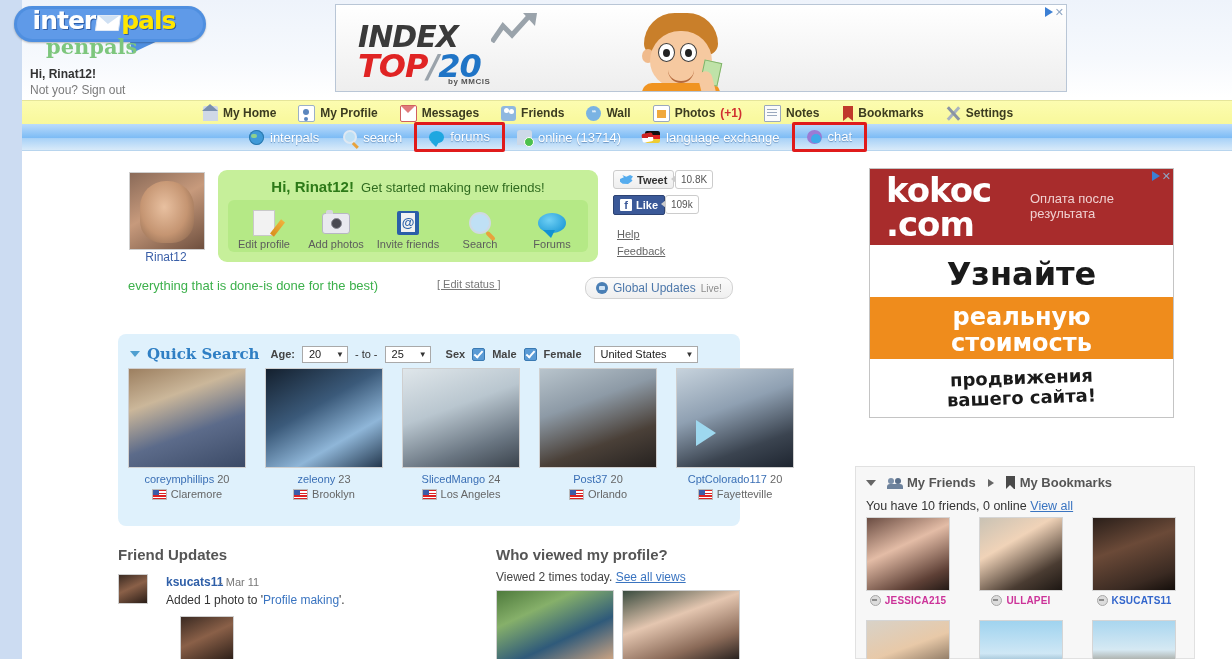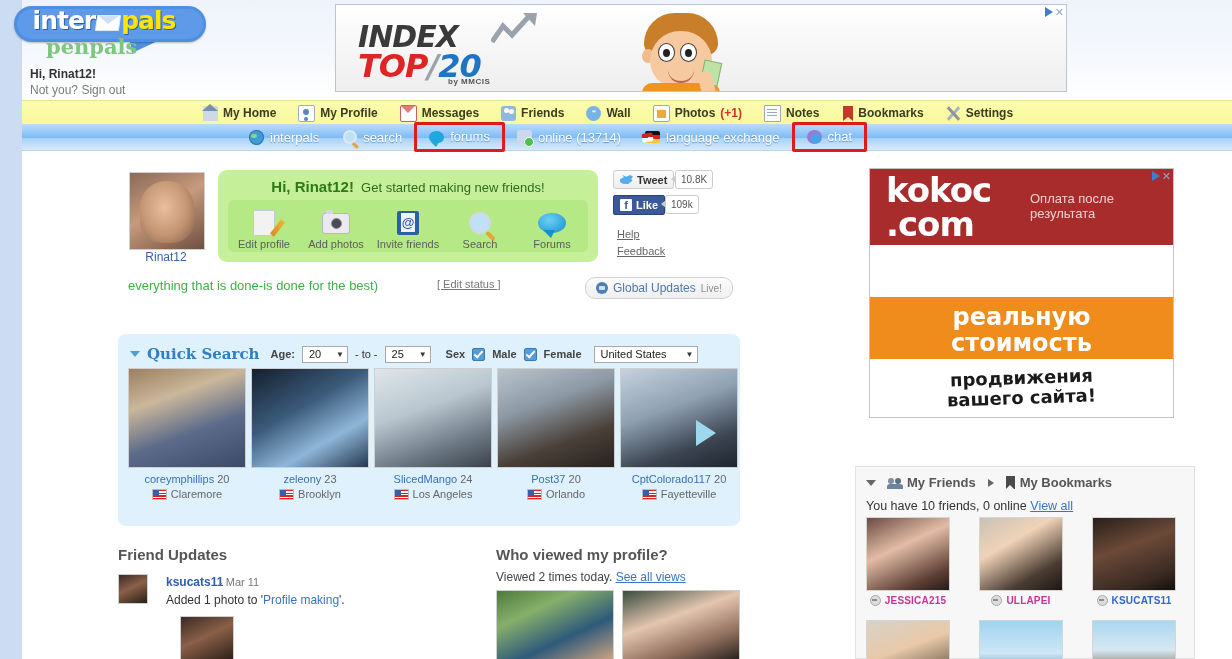--- a/index.html
+++ b/index.html
@@ -273,21 +273,21 @@
   }
   .sel .ar{font-size:8px;color:#333;margin-left:5px;}
   .cbx{
     width:11px;height:11px;background:#5b9bd5;border:1px solid #3a7ab3;border-radius:2px;
     position:relative;display:inline-block;
   }
   .cbx:after{
     content:"";position:absolute;left:3px;top:0px;width:3px;height:7px;
     border:solid #ffffff;border-width:0 2px 2px 0;transform:rotate(42deg);
   }
-  .qs-cards{position:absolute;left:10px;top:34px;display:flex;gap:5px;}
+  .qs-cards{position:absolute;left:10px;top:34px;display:flex;gap:19px;}
   .qs-card{width:118px;}
   .qs-thumb{width:118px;height:100px;border:1px solid #cfcfcf;box-sizing:border-box;overflow:hidden;position:relative;}
   .qs-name{text-align:center;font-size:11px;color:#3a6fb5;margin-top:5px;white-space:nowrap;}
   .qs-name .age{color:#666;}
   .qs-loc{text-align:center;font-size:11px;color:#666;margin-top:3px;display:flex;align-items:center;justify-content:center;gap:4px;}
   .usflag{
     width:13px;height:9px;flex:none;
     background:repeating-linear-gradient(to bottom,#d22 0 1.3px,#fff 1.3px 2.6px);
     border:.5px solid #bbb;position:relative;
   }
@@ -655,20 +655,23 @@
   <div class="sidead">
     <div class="sidead-red"></div>
     <div class="sidead-logo">
       <div>kokoc</div>
       <div>.com</div>
     </div>
     <div class="sidead-sub">
       <div>Оплата после</div>
       <div>результата</div>
     </div>
+    <div class="sidead-w">
+      <div class="sidead-w-t">Узнайте</div>
+    </div>
     <div class="sidead-o">
       <div class="sidead-o-t" style="top:6px;">реальную</div>
       <div class="sidead-o-t" style="top:32px;">стоимость</div>
     </div>
     <div class="sidead-b">
       <div class="sidead-b-t" style="top:8px;">продвижения</div>
       <div class="sidead-b-t" style="top:28px;">вашего сайта!</div>
     </div>
     <div class="ad-badge">
       <span class="tri"></span>

